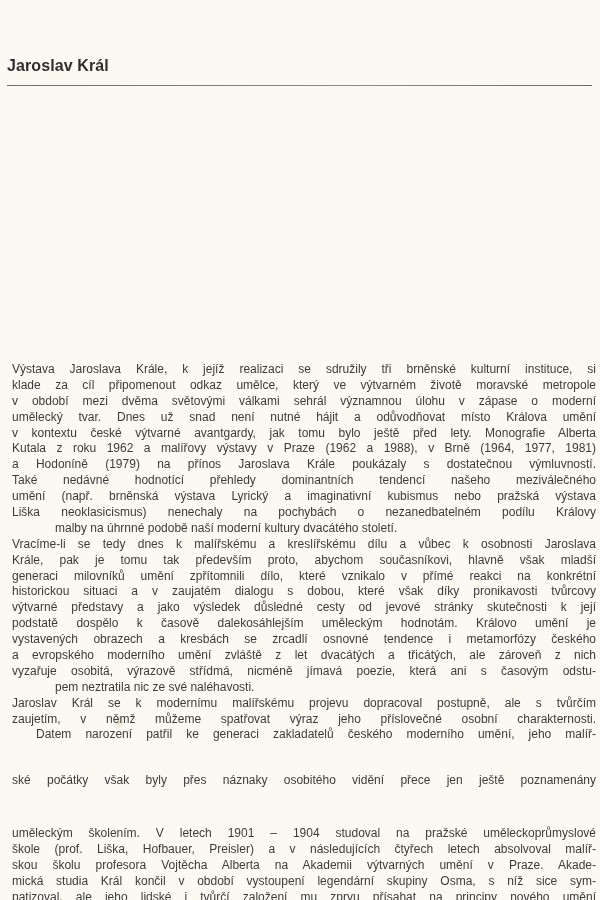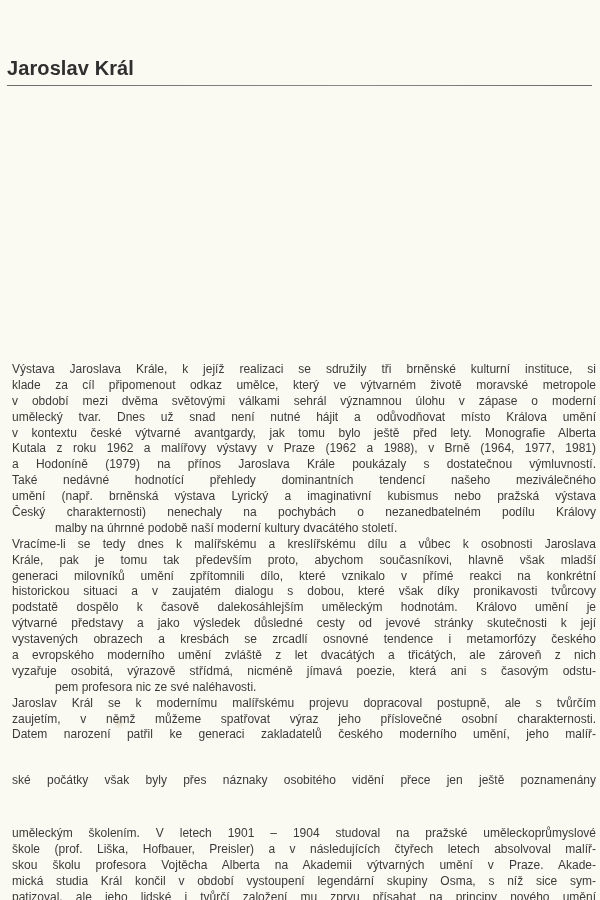--- a/index.html
+++ b/index.html
@@ -12,21 +12,21 @@
       background: #fbfaf2;
       position: relative;
       overflow: hidden;
       font-family: "Liberation Sans", sans-serif;
       color: #3b3b3b;
     }
     .page-title {
       position: absolute;
       left: 7px;
       top: 57px;
-      font-size: 20px;
+      font-size: 16px;
       font-weight: bold;
       color: #2f2f2f;
       letter-spacing: 0.1px;
       margin: 0;
     }
     .title-rule {
       position: absolute;
       left: 7px;
       top: 85px;
       width: 585px;
@@ -73,39 +73,39 @@
   <div>
     <span class="line" style="white-space: normal; overflow: hidden;">Výstava Jaroslava Krále, k jejíž realizaci se sdružily tři brněnské kulturní instituce, si</span>
     <span class="line" style="white-space: normal; overflow: hidden;">klade za cíl připomenout odkaz umělce, který ve výtvarném životě moravské metropole</span>
     <span class="line" style="white-space: normal; overflow: hidden;">v období mezi dvěma světovými válkami sehrál významnou úlohu v zápase o moderní</span>
     <span class="line" style="white-space: normal; overflow: hidden;">umělecký tvar. Dnes už snad není nutné hájit a odůvodňovat místo Králova umění</span>
     <span class="line" style="white-space: normal; overflow: hidden;">v kontextu české výtvarné avantgardy, jak tomu bylo ještě před lety. Monografie Alberta</span>
     <span class="line" style="white-space: normal; overflow: hidden;">Kutala z roku 1962 a malířovy výstavy v Praze (1962 a 1988), v Brně (1964, 1977, 1981)</span>
     <span class="line" style="white-space: normal; overflow: hidden;">a Hodoníně (1979) na přínos Jaroslava Krále poukázaly s dostatečnou výmluvností.</span>
     <span class="line" style="white-space: normal; overflow: hidden;">Také nedávné hodnotící přehledy dominantních tendencí našeho meziválečného</span>
     <span class="line" style="white-space: normal; overflow: hidden;">umění (např. brněnská výstava Lyrický a imaginativní kubismus nebo pražská výstava</span>
-    <span class="line" style="white-space: normal; overflow: hidden;">Český charakternosti) nenechaly na pochybách o nezanedbatelném podílu Královy</span>
+    <span class="line" style="white-space: normal; overflow: hidden;">Liška neoklasicismus) nenechaly na pochybách o nezanedbatelném podílu Královy</span>
     <span class="line last" style="white-space: normal; overflow: hidden;">malby na úhrnné podobě naší moderní kultury dvacátého století.</span>
   </div>
   <div>
     <span class="line" style="white-space: normal; overflow: hidden;">Vracíme-li se tedy dnes k malířskému a kreslířskému dílu a vůbec k osobnosti Jaroslava</span>
     <span class="line" style="white-space: normal; overflow: hidden;">Krále, pak je tomu tak především proto, abychom současníkovi, hlavně však mladší</span>
     <span class="line" style="white-space: normal; overflow: hidden;">generaci milovníků umění zpřítomnili dílo, které vznikalo v přímé reakci na konkrétní</span>
     <span class="line" style="white-space: normal; overflow: hidden;">historickou situaci a v zaujatém dialogu s dobou, které však díky pronikavosti tvůrcovy</span>
+    <span class="line" style="white-space: normal; overflow: hidden;">výtvarné představy a jako výsledek důsledné cesty od jevové stránky skutečnosti k její</span>
     <span class="line" style="white-space: normal; overflow: hidden;">podstatě dospělo k časově dalekosáhlejším uměleckým hodnotám. Královo umění je</span>
-    <span class="line" style="white-space: normal; overflow: hidden;">výtvarné představy a jako výsledek důsledné cesty od jevové stránky skutečnosti k její</span>
     <span class="line" style="white-space: normal; overflow: hidden;">vystavených obrazech a kresbách se zrcadlí osnovné tendence i metamorfózy českého</span>
     <span class="line" style="white-space: normal; overflow: hidden;">a evropského moderního umění zvláště z let dvacátých a třicátých, ale zároveň z nich</span>
     <span class="line" style="white-space: normal; overflow: hidden;">vyzařuje osobitá, výrazově střídmá, nicméně jímavá poezie, která ani s časovým odstu-</span>
-    <span class="line last" style="white-space: normal; overflow: hidden;">pem profesora nic ze své naléhavosti.</span>
+    <span class="line last" style="white-space: normal; overflow: hidden;">pem neztratila nic ze své naléhavosti.</span>
   </div>
   <div>
     <span class="line" style="white-space: normal; overflow: hidden;">Jaroslav Král se k modernímu malířskému projevu dopracoval postupně, ale s tvůrčím</span>
     <span class="line" style="white-space: normal; overflow: hidden;">zaujetím, v němž můžeme spatřovat výraz jeho příslovečné osobní charakternosti.</span>
-    <span class="line" style="white-space: normal; overflow: hidden;">Datem narození patřil ke generaci zakladatelů českého moderního umění, jeho malíř-</span>
+    <span class="line" style="white-space: normal; overflow: hidden; margin-left: 24px;">Datem narození patřil ke generaci zakladatelů českého moderního umění, jeho malíř-</span>
     <span class="line" style="white-space: normal; overflow: hidden; margin-top: 30px;">ské počátky však byly přes náznaky osobitého vidění přece jen ještě poznamenány</span>
     <span class="line" style="white-space: normal; overflow: hidden; margin-top: 37px;">uměleckým školením. V letech 1901 – 1904 studoval na pražské uměleckoprůmyslové</span>
     <span class="line" style="white-space: normal; overflow: hidden;">škole (prof. Liška, Hofbauer, Preisler) a v následujících čtyřech letech absolvoval malíř-</span>
     <span class="line" style="white-space: normal; overflow: hidden;">skou školu profesora Vojtěcha Alberta na Akademii výtvarných umění v Praze. Akade-</span>
     <span class="line" style="white-space: normal; overflow: hidden;">mická studia Král končil v období vystoupení legendární skupiny Osma, s níž sice sym-</span>
     <span class="line" style="white-space: normal; overflow: hidden;">patizoval, ale jeho lidské i tvůrčí založení mu zprvu přísahat na principy nového umění</span>
     <span class="line last" style="white-space: normal; overflow: hidden;">bránilo.</span>
   </div>
 </div>
 

